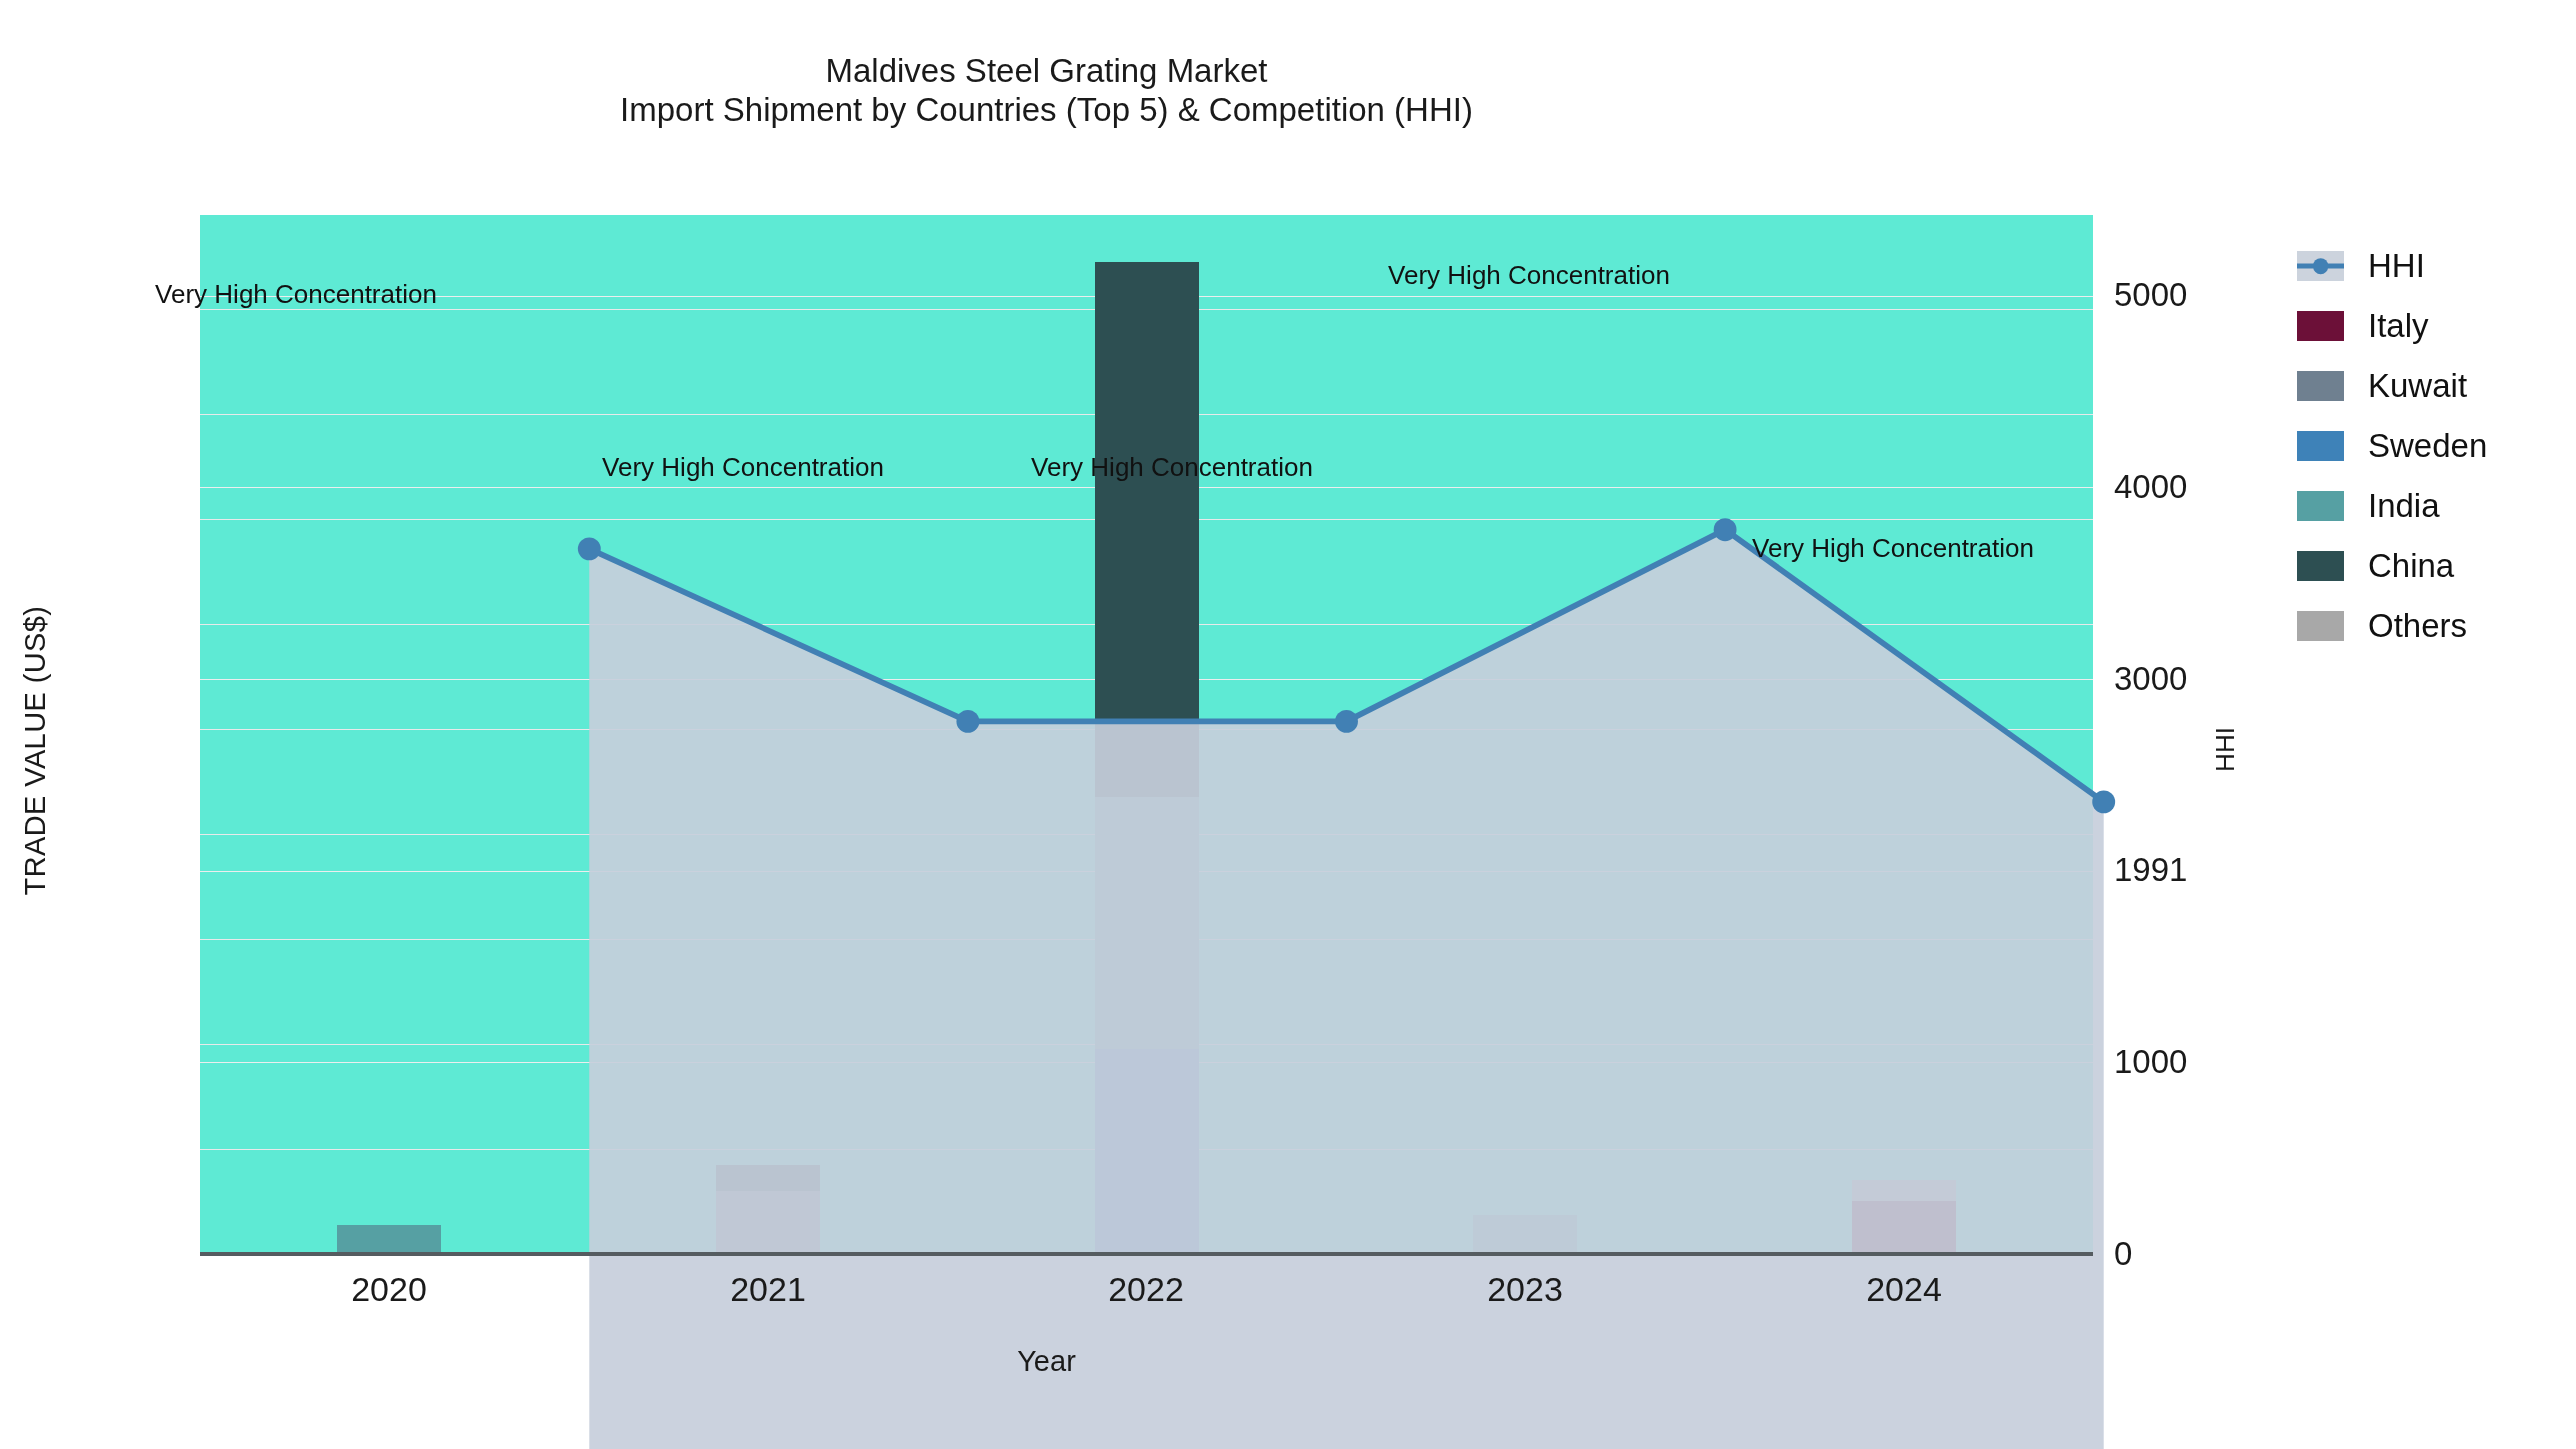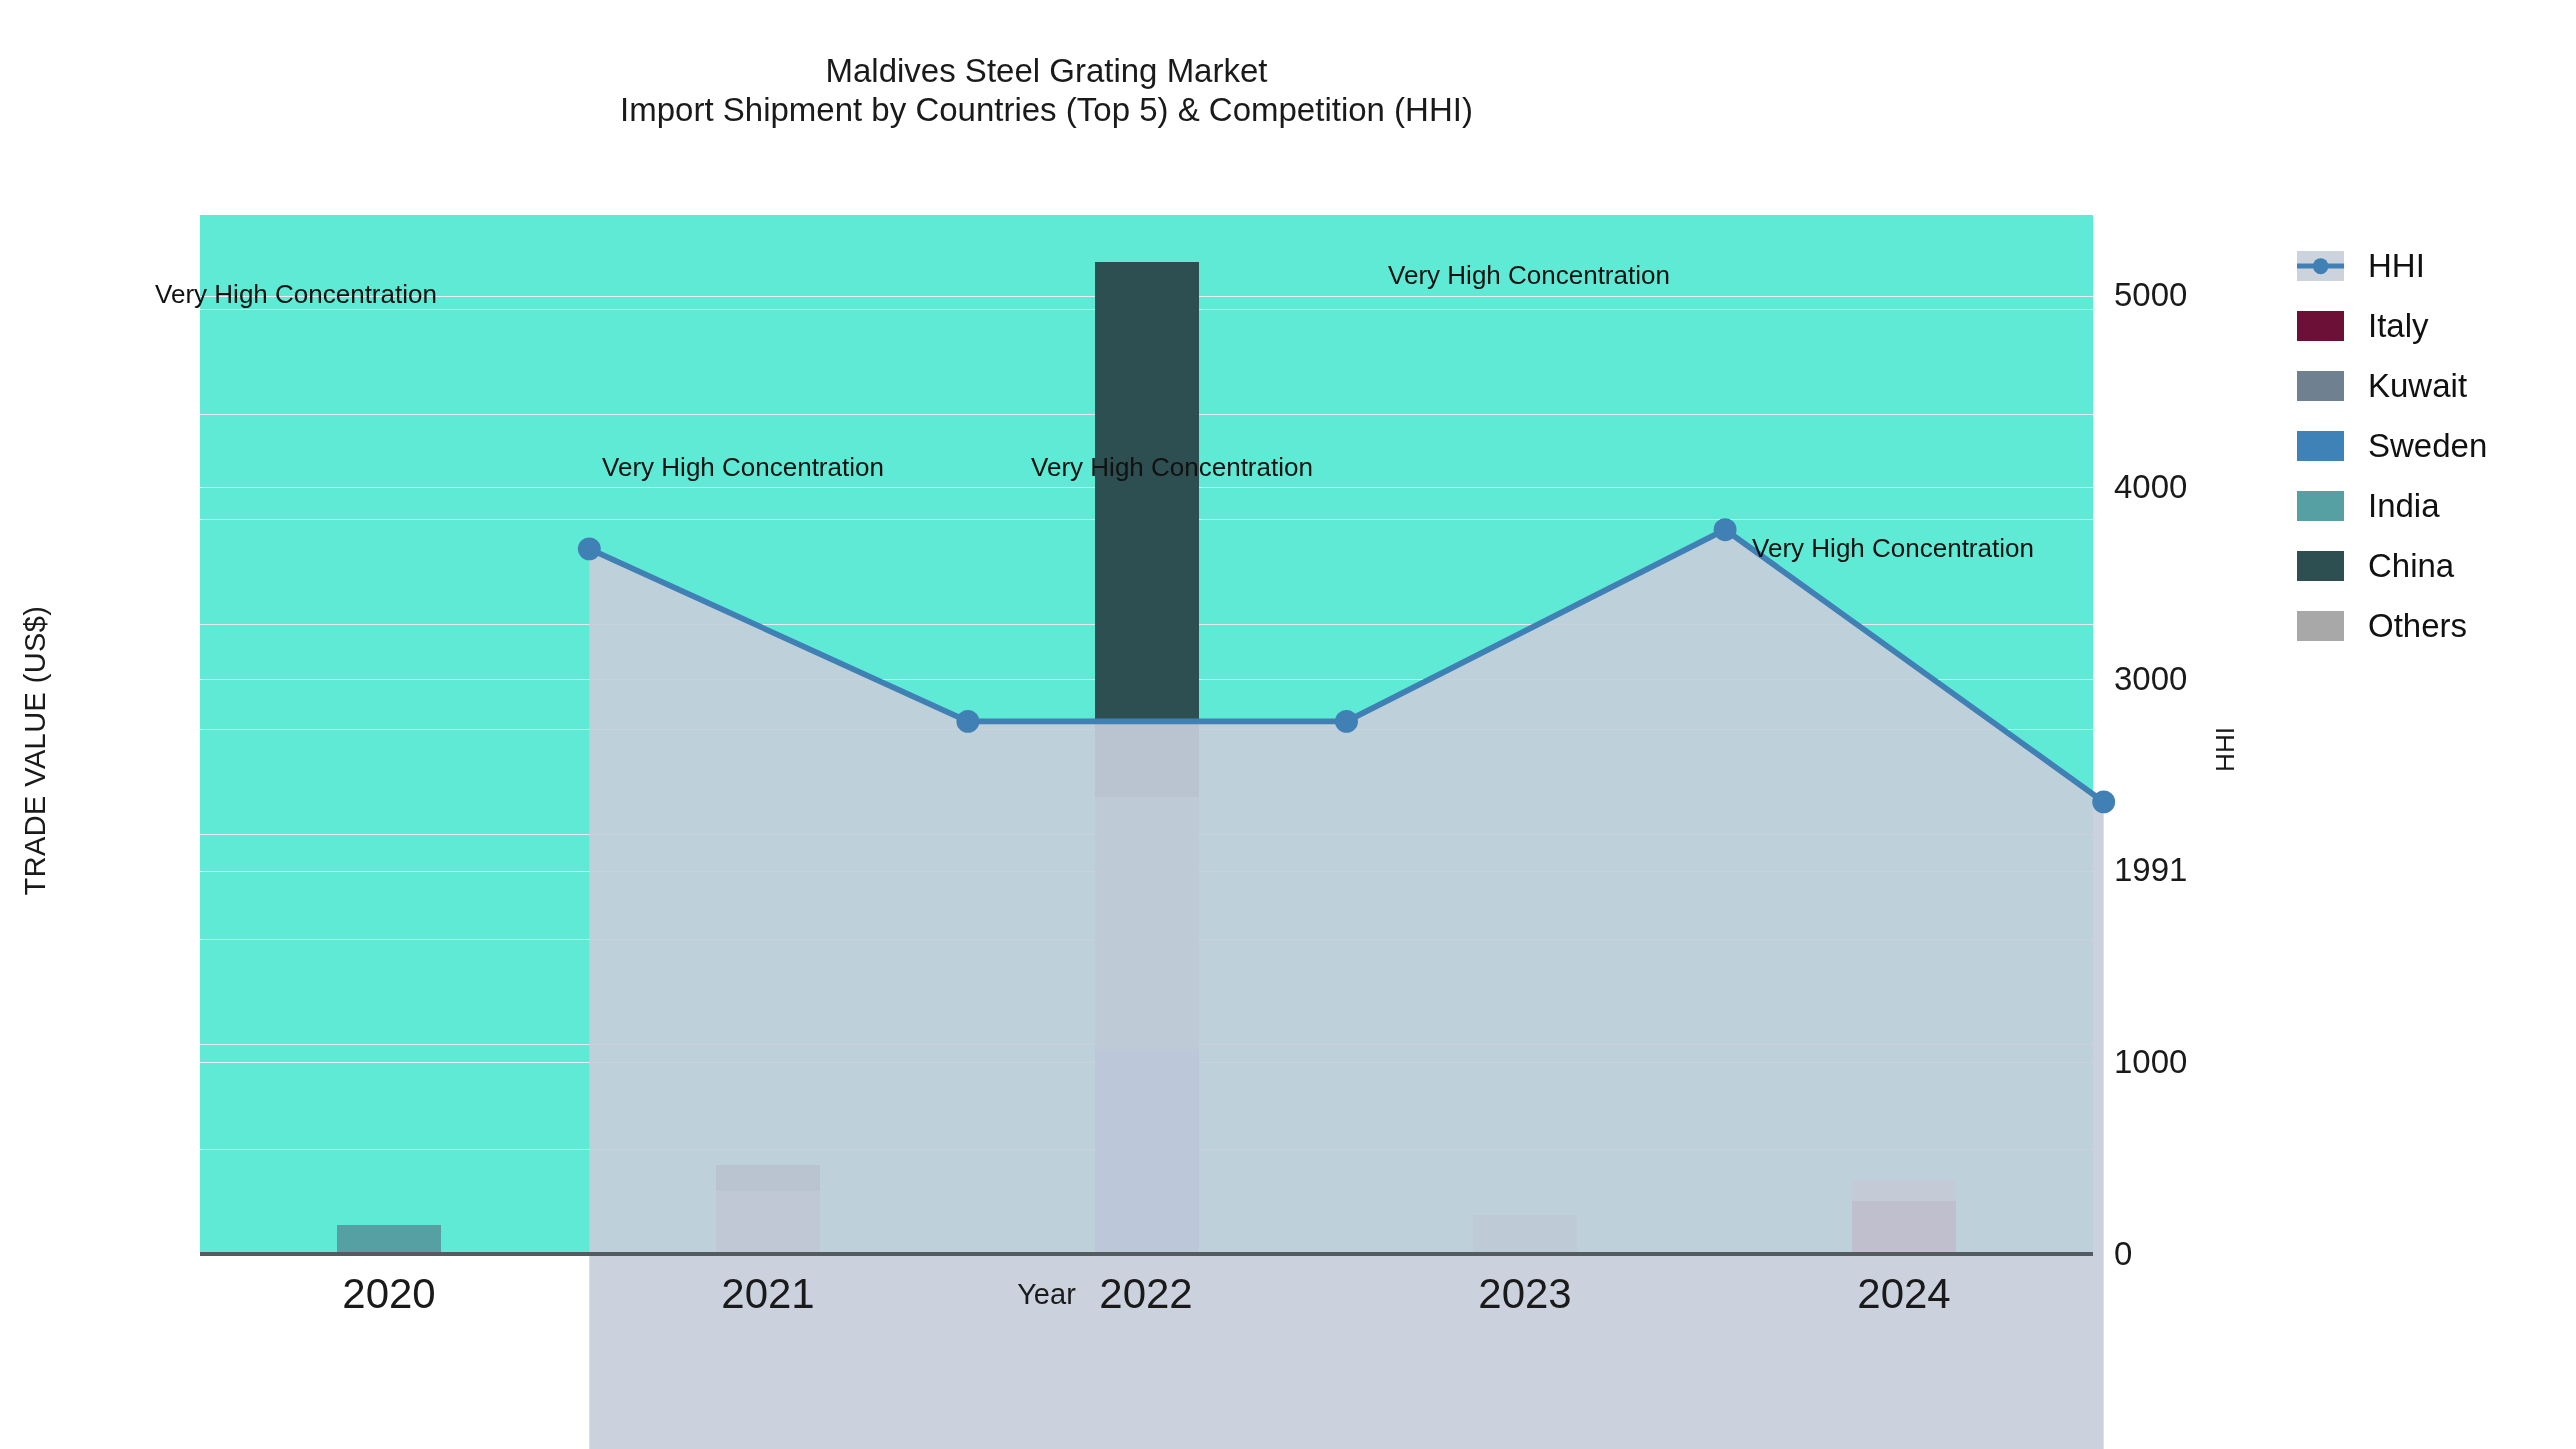--- a/index.html
+++ b/index.html
@@ -38,24 +38,24 @@
     font-size:33px;color:#1a1a1a;transform:translateY(-50%);white-space:nowrap;
   }
   .ylabel-right{
     position:absolute;left:2011px;top:734px;width:429px;text-align:center;
     font-size:26px;color:#1a1a1a;transform:rotate(-90deg);
   }
 
   
   .xtick{
     position:absolute;top:1270px;width:286px;text-align:center;
-    font-size:42px;color:#1a1a1a;transform:translateX(-50%);
+    font-size:34px;color:#1a1a1a;transform:translateX(-50%);
   }
   .xlabel{
-    position:absolute;left:0;top:1278px;width:2093px;text-align:center;
+    position:absolute;left:0;top:1345px;width:2093px;text-align:center;
     font-size:29px;color:#1a1a1a;
   }
 
   
   .barstack{position:absolute;bottom:0;width:104px;transform:translateX(-50%);}
   .seg{position:absolute;left:0;width:100%;}
 
   
   .hhisvg{position:absolute;left:200px;top:215px;width:1893px;height:1039px;pointer-events:none;}
 

